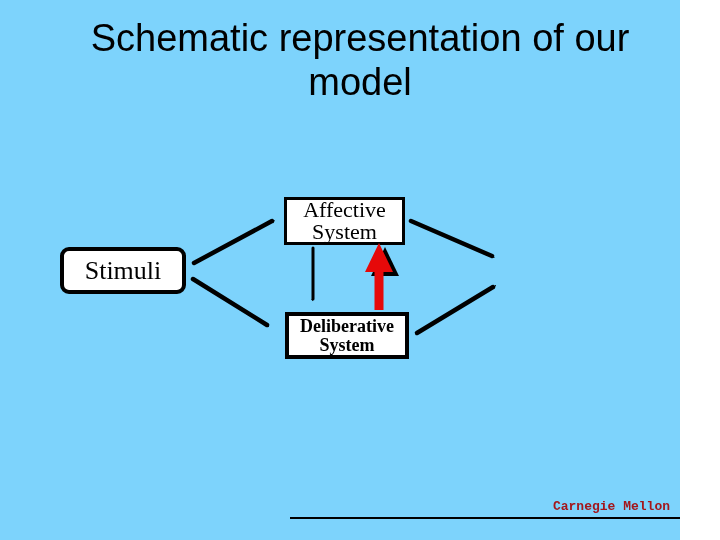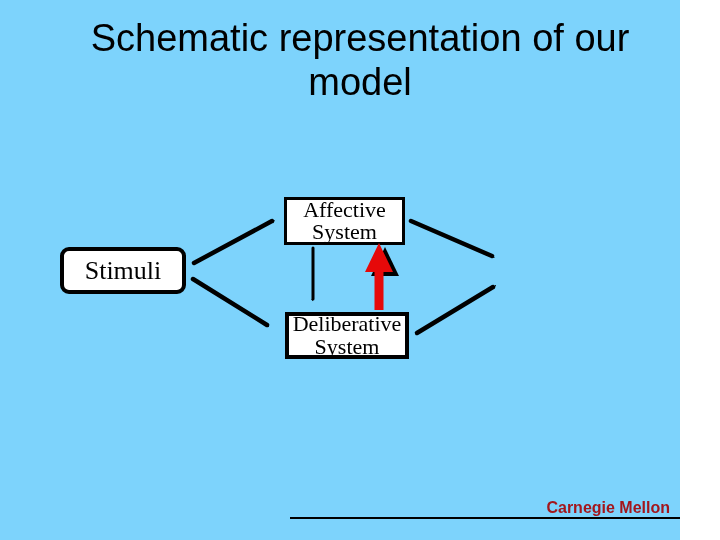--- a/index.html
+++ b/index.html
@@ -48,22 +48,23 @@
   }
   .node-affective {
     left: 284px; top: 197px; width: 121px; height: 48px;
     border-width: 3px;
     font-size: 22px;
     line-height: 1.02;
   }
   .node-deliberative {
     left: 285px; top: 312px; width: 124px; height: 47px;
     border-width: 4px;
-    font-size: 22px;
+    font-size: 18px;
     line-height: 1.02;
+    font-weight: bold;
   }
   .node-behavior {
     left: 507px; top: 248px; width: 122px; height: 48px;
     border-width: 3px;
     font-size: 28px;
   }
   .arrow-layer {
     position: absolute;
     left: 0; top: 0;
     width: 720px; height: 540px;
@@ -74,23 +75,23 @@
     left: 290px;
     top: 517px;
     width: 422px;
     height: 2px;
     background: #000000;
   }
   .footer-logo {
     position: absolute;
     top: 499px;
     right: 10px;
-    font-family: Liberation Sans, sans-serif;
+    font-family: Liberation Mono, monospace;
     font-weight: 700;
-    font-size: 16px;
+    font-size: 13px;
     color: #a3161b;
     letter-spacing: 0px;
     white-space: nowrap;
   }
 </style>
 </head>
 <body>
 
 <div class="slide">
 

